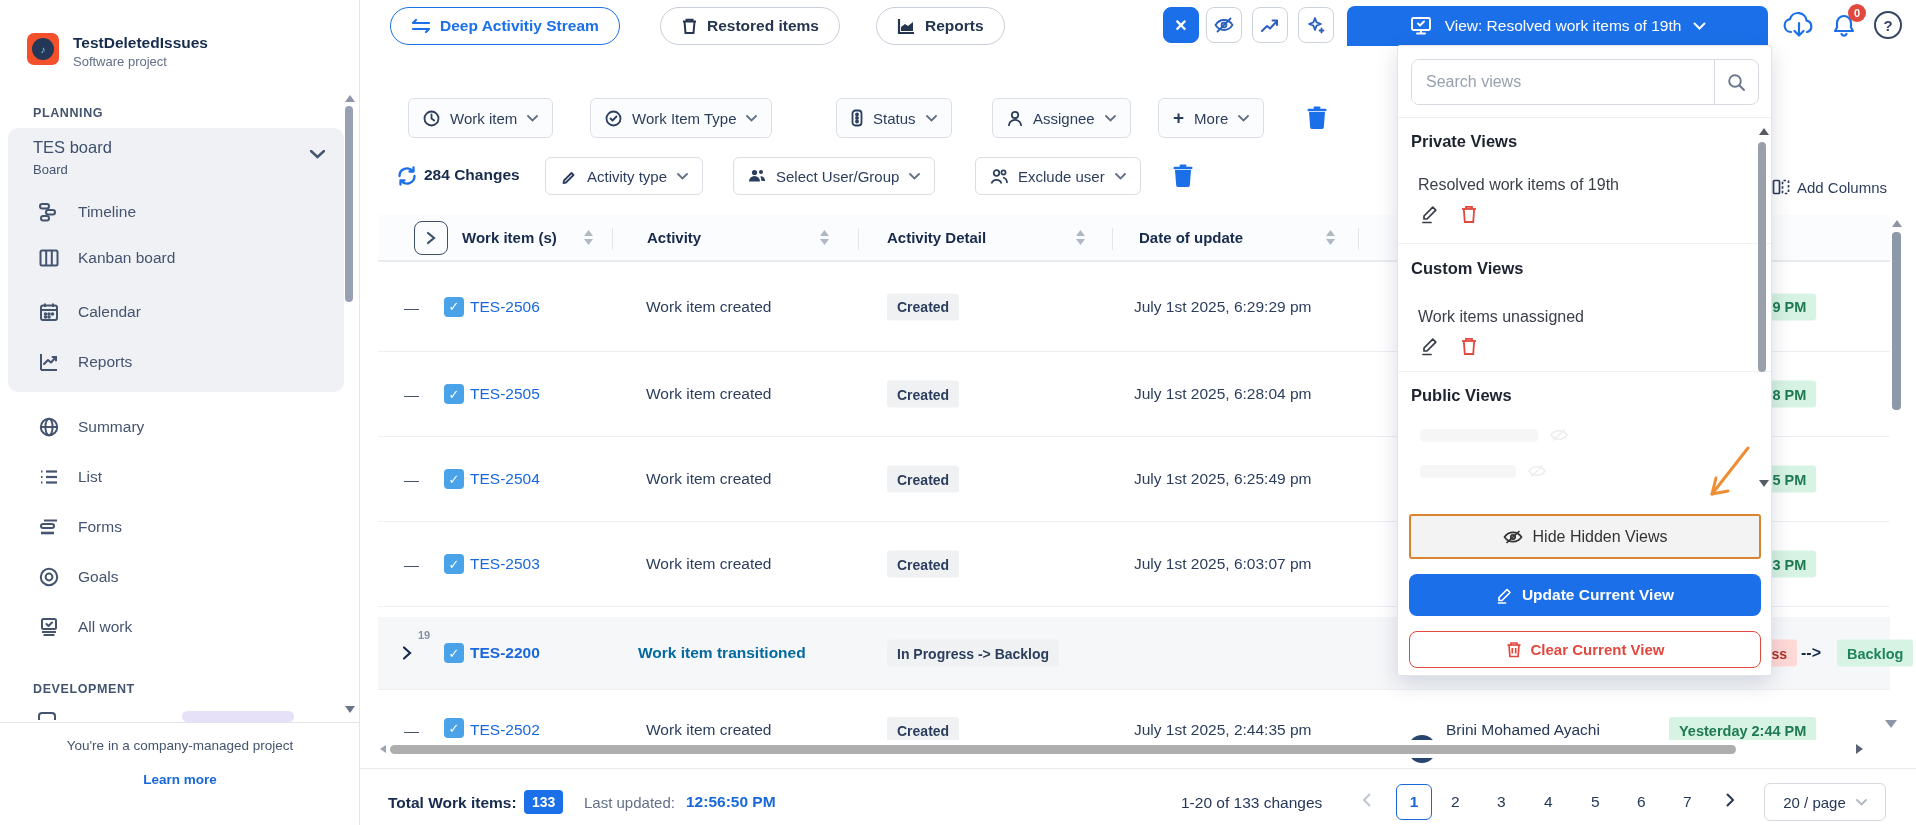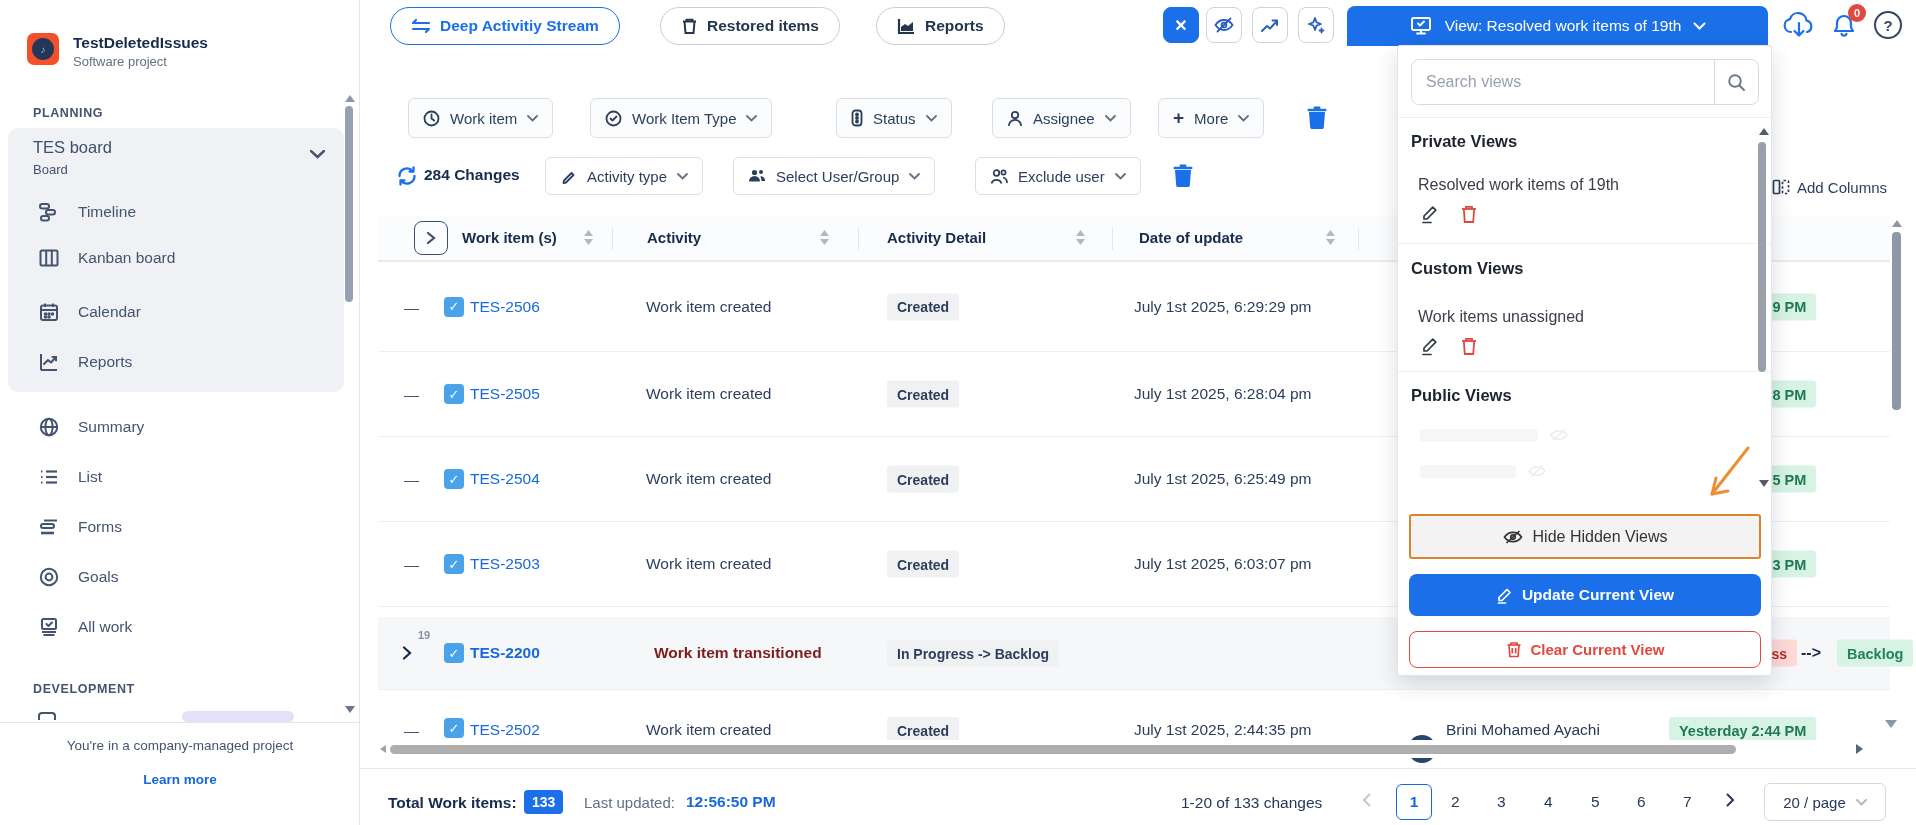--- a/index.html
+++ b/index.html
@@ -595,21 +595,21 @@
 
 <div class="trow hl" style="top:617px; height:73px;">
   <span class="sup19">19</span>
   <span class="cc row-chev" style="left:24px">
     <svg width="10" height="15" viewBox="0 0 10 15" fill="none" stroke="#172b4d" stroke-width="2.2" stroke-linecap="round">
         <path d="M2 2l6 5.5L2 13"></path>
       </svg>
   </span>
   <span class="cc cbx" style="left:66px">✓</span>
   <span class="cc key" style="left:92px; font-weight:700;">TES-2200</span>
-  <span class="cc act" style="left:276px; font-weight:700; color:#7f1d1d;">Work item transitioned</span>
+  <span class="cc act" style="left:260px; font-weight:700; color:#0369a1;">Work item transitioned</span>
   <span class="cc badge" style="left:509px">In Progress -&gt; Backlog</span>
   <span class="cc datec" style="left:754px; font-weight:700; color:#172b4d;margin-top:46px;">July 1st 2025, 2:46:37 pm</span>
   <span class="cc rpill" style="left:1322px">In Progress</span>
   <span class="cc" style="left:1423px; font-weight:700; color:#172b4d;">--&gt;</span>
   <span class="cc gpill" style="left:1459px; color:#1f845a;">Backlog</span>
 </div>
 
 <div class="trow" style="top:690px; height:85px;">
   <span class="abs dash" style="left:26px; top:32px;">—</span>
   <span class="abs cbx" style="left:66px; top:28px;">✓</span>

